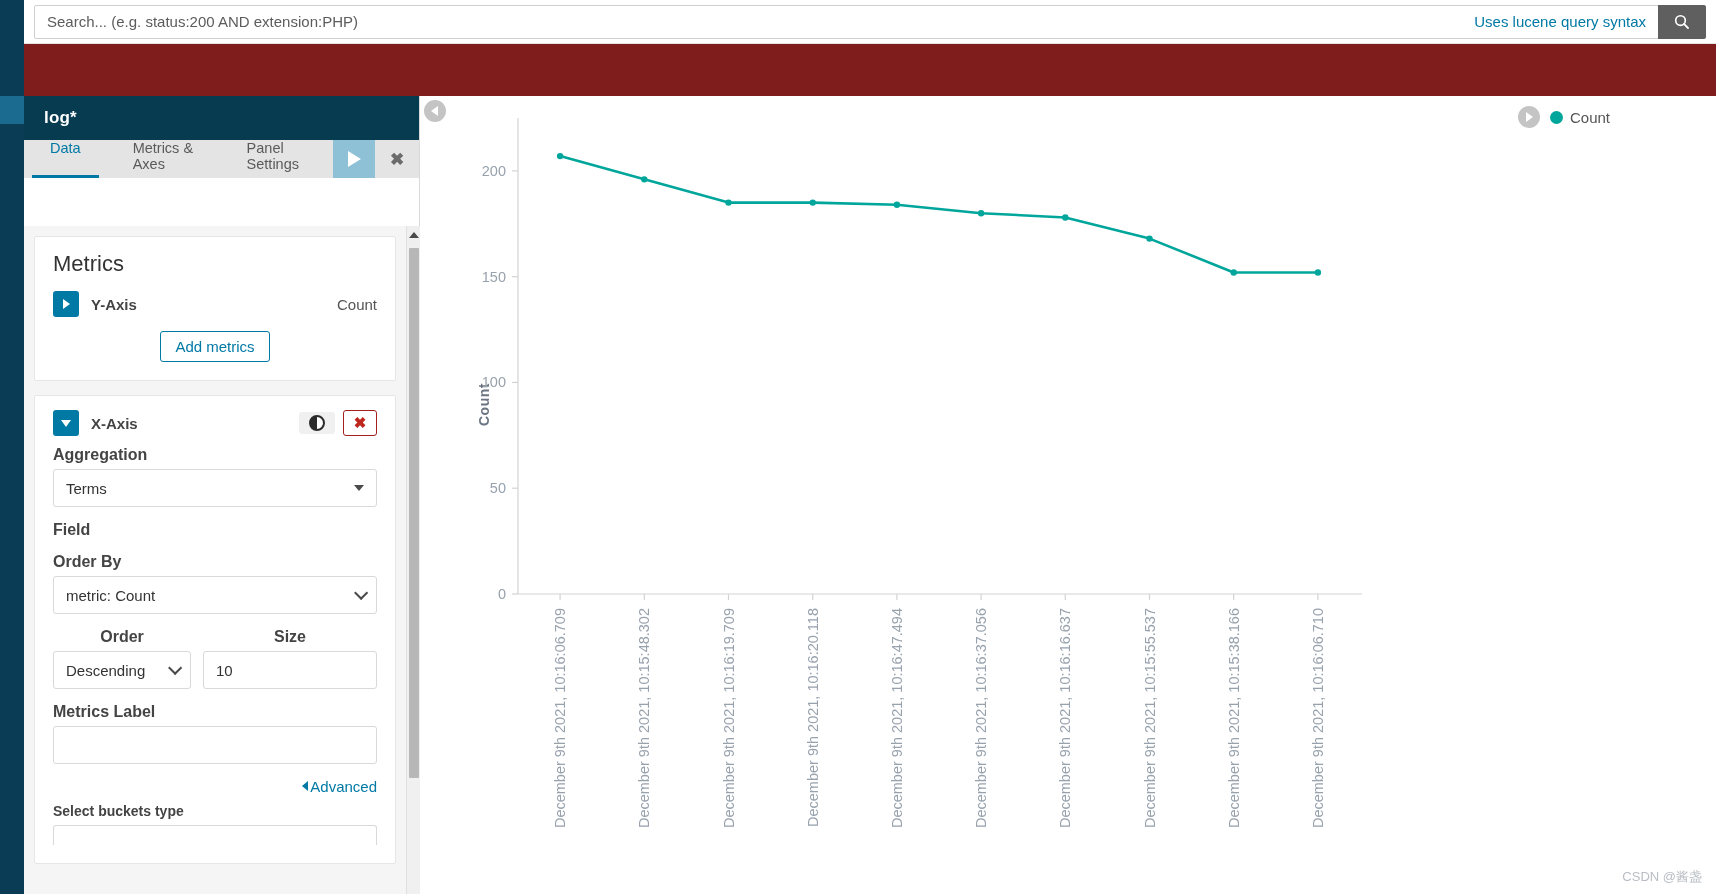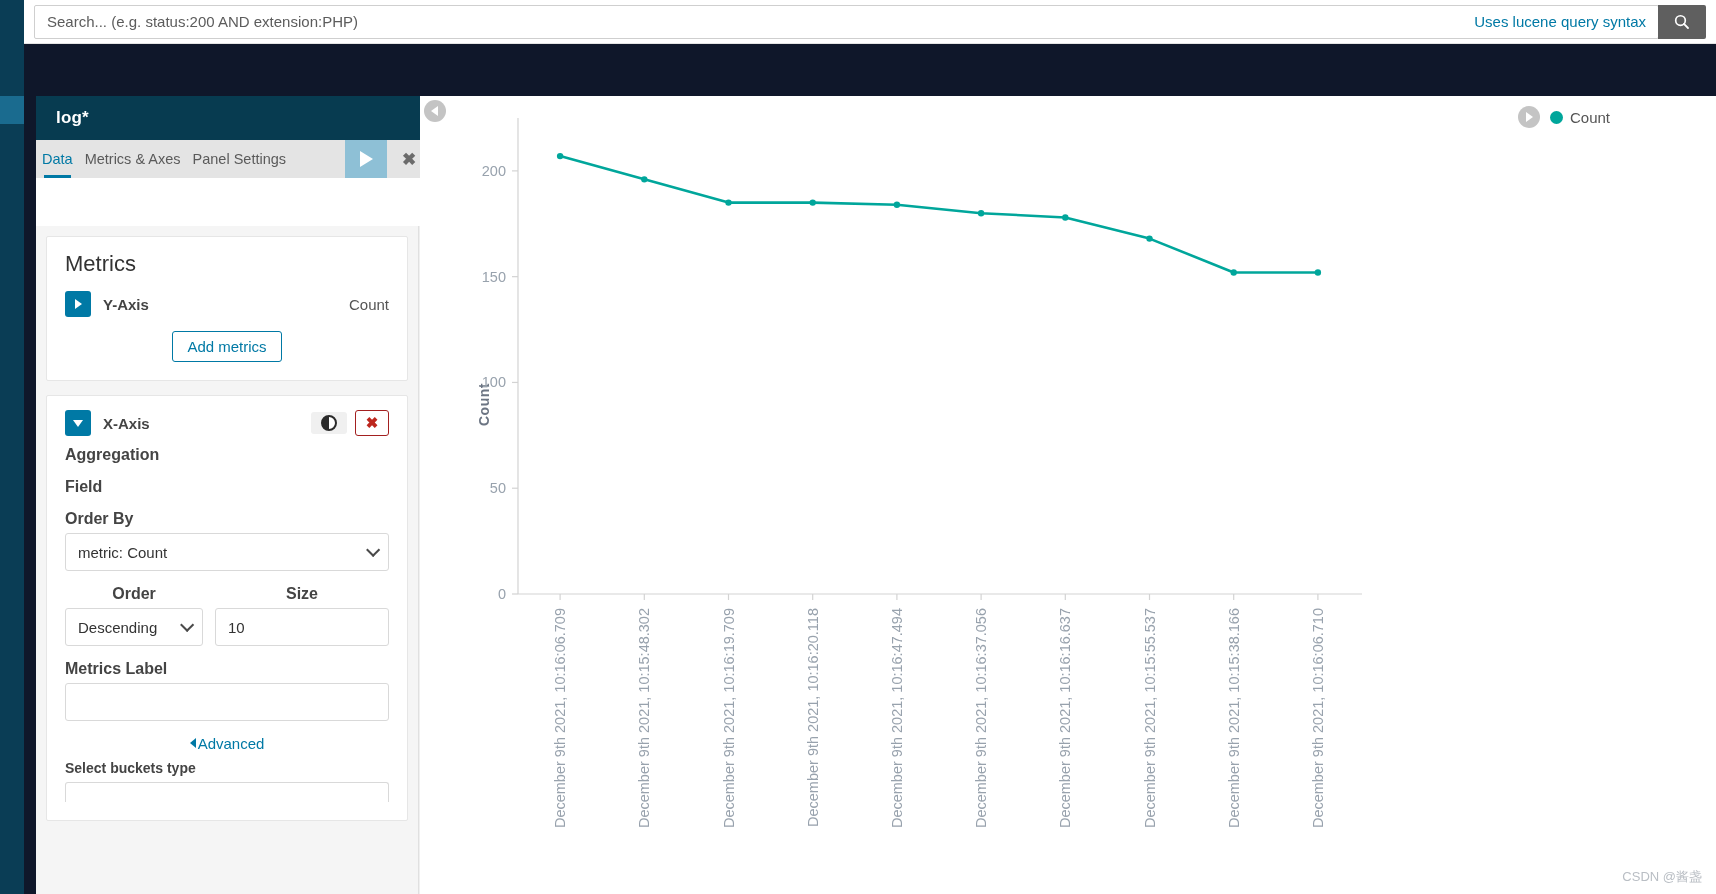--- a/index.html
+++ b/index.html
@@ -2,21 +2,21 @@
 <html><head>
 <meta charset="utf-8">
 <style>
   * { box-sizing: border-box; margin: 0; padding: 0; }
   html, body {
     width: 1716px; height: 894px;
     font-family: "Liberation Sans", sans-serif;
     background: #ffffff;
     overflow: hidden;
   }
-  #app { position: relative; width: 1716px; height: 894px; background:#0f172a; }
+  #app { position: relative; width: 1716px; height: 894px; background:#7f1d1d; }
 
   
   .rail { position:absolute; left:0; top:0; width:24px; height:894px; background:#0a3d55; }
   .rail-lower { position:absolute; left:0; top:96px; width:24px; height:28px; background:#1a6b8f; }
 
   
   .searchrow {
     position:absolute; left:24px; top:0; width:1692px; height:44px;
     background:#ffffff; border-bottom:1px solid #e4e4e4;
     display:flex; align-items:center; padding:0 10px;
@@ -47,33 +47,33 @@
     background:#f5f5f5; border-bottom:1px solid #e0e0e0;
     display:flex; align-items:center; padding-left:12px;
   }
   .addfilter {
     color:#0079a5; font-size:15px; cursor:pointer; display:flex;
     align-items:center; gap:5px;
   }
   .addfilter .plus { font-weight:bold; font-size:15px; }
 
   
-  .panel { position:absolute; left:36px; top:96px; width:396px; height:798px;
+  .panel { position:absolute; left:24px; top:96px; width:396px; height:798px;
            background:#ffffff; border-right:1px solid #d9d9d9; }
   .panel-title {
     height:44px; background:#073b50; color:#fff;
     display:flex; align-items:center; padding-left:20px;
     font-size:17px; font-weight:bold; letter-spacing:.2px;
   }
   .tabs {
     height:38px; background:#e4e4e4; display:flex; align-items:stretch;
     position:relative;
   }
   .tab {
-    display:flex; align-items:center; padding:0 6px; font-size:14.5px;
+    display:flex; padding:0 26px; font-size:14.5px;
     color:#5a5a5a; cursor:pointer; position:relative;
   }
   .tab.active { color:#0079a5; }
   .tab.active::after {
     content:""; position:absolute; left:8px; right:8px; bottom:0; height:3px;
     background:#0079a5;
   }
   .tab-actions { margin-left:auto; display:flex; }
   .btn-apply {
     width:42px; background:#8ec0d6; display:flex; align-items:center;
@@ -168,21 +168,21 @@
     position:absolute; right:12px; width:10px; height:10px;
     border-right:2px solid #4a4a4a; border-bottom:2px solid #4a4a4a;
     transform:rotate(45deg) translateY(-3px);
   }
   .two-col { display:flex; gap:12px; }
   .two-col > div { flex:1;text-align:center; }
   .two-col .narrow { flex:0 0 138px; }
   .ellip { white-space:nowrap; overflow:hidden; }
 
   .advanced {
-    text-align:center; color:#0079a5; font-size:15px; margin-top:14px; cursor:pointer;
+    text-align:right; color:#0079a5; font-size:15px; margin-top:14px; cursor:pointer;
   }
   .advanced .lcaret {
     display:inline-block; width:0;height:0;
     border-right:6px solid #0079a5;border-top:5px solid transparent;border-bottom:5px solid transparent;
     margin-right:2px; vertical-align:1px;
   }
   .buckets-type-label { font-size:14px; font-weight:bold; color:#444; margin-top:8px; }
   .buckets-type-box { width:100%; height:20px; border:1px solid #d9d9d9; border-bottom:0;
                       border-radius:3px 3px 0 0; background:#fff; margin-top:6px; }
 
@@ -293,20 +293,24 @@
               <span class="switch">
                 <span class="knob"></span>
               </span>
               <span class="del-btn">
                 <span>✖</span>
               </span>
             </span>
           </div>
 
           <div class="fld-label first">Aggregation</div>
+          <div class="fake-select">
+            <span>Terms</span>
+            <span class="caret-sm"></span>
+          </div>
 
           <div class="fld-label">Field</div>
 
           <div class="fld-label">Order By</div>
           <div class="fake-select">
             <span>metric: Count</span>
             <span class="chev"></span>
           </div>
 
           <div class="two-col">

